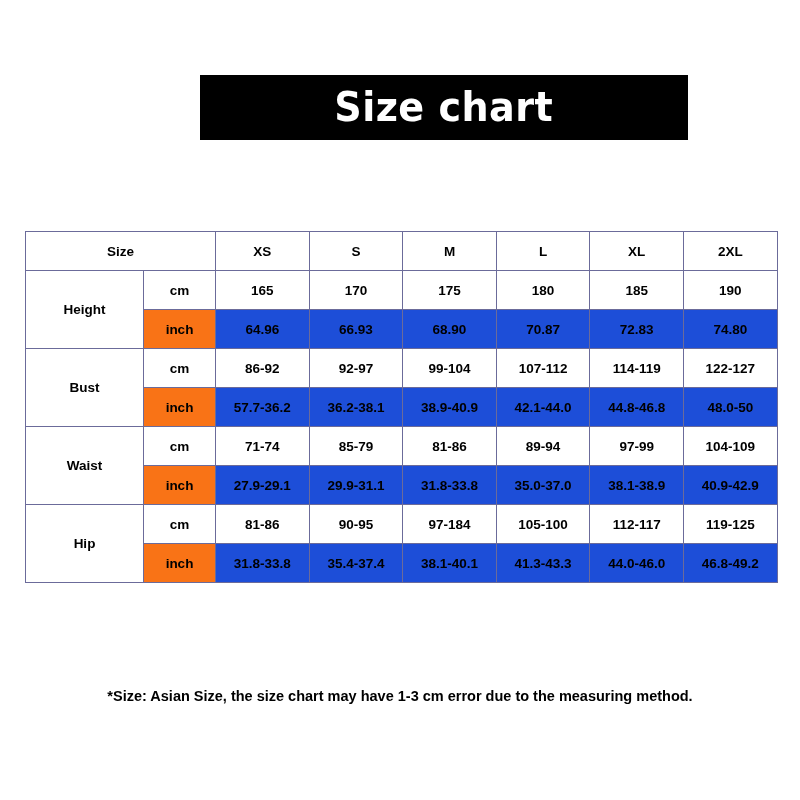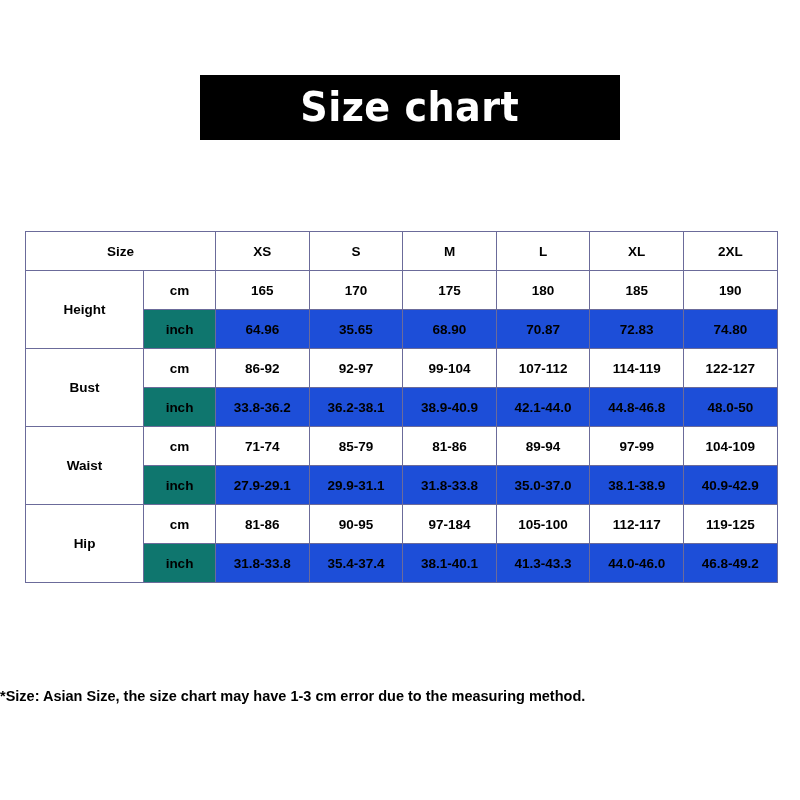--- a/index.html
+++ b/index.html
@@ -18,21 +18,21 @@
     width: 800px;
     height: 800px;
     box-sizing: border-box;
   }
 
   
   .title-banner {
     position: absolute;
     left: 200px;
     top: 75px;
-    width: 420px;
+    width: 488px;
     height: 65px;
     background: #000000;
     display: flex;
     align-items: center;
     justify-content: center;
   }
   .title-text {
     color: #ffffff;
     font-family: "DejaVu Sans", sans-serif;
     font-weight: bold;
@@ -80,33 +80,33 @@
     font-weight: bold;
   }
   .unit-cell {
     font-size: 13px;
     font-weight: bold;
   }
   tr.green td {
     background: #1d4ed8;
   }
   tr.green td.unit-cell {
-    background: #0f766e;
+    background: #f97316;
   }
   .header-row td {
     height: 34px;
   }
 
   
   .footnote {
     position: absolute;
     left: 0;
     top: 688px;
     width: 800px;
-    text-align: left;
+    text-align: center;
     font-size: 14.5px;
     font-weight: bold;
     color: #000000;
     font-family: "Liberation Sans", sans-serif;
   }
 </style>
 </head>
 <body>
 
 <div class="page">
@@ -146,41 +146,41 @@
           <td>170</td>
           <td>175</td>
           <td>180</td>
           <td>185</td>
           <td>190</td>
         </tr>
 
         <tr class="green">
           <td class="unit-cell">inch</td>
           <td>64.96</td>
-          <td>35.65</td>
+          <td>66.93</td>
           <td>68.90</td>
           <td>70.87</td>
           <td>72.83</td>
           <td>74.80</td>
         </tr>
 
         <tr>
           <td rowspan="2" class="metric-cell">Bust</td>
           <td class="unit-cell">cm</td>
           <td>86-92</td>
           <td>92-97</td>
           <td>99-104</td>
           <td>107-112</td>
           <td>114-119</td>
           <td>122-127</td>
         </tr>
 
         <tr class="green">
           <td class="unit-cell">inch</td>
-          <td>33.8-36.2</td>
+          <td>57.7-36.2</td>
           <td>36.2-38.1</td>
           <td>38.9-40.9</td>
           <td>42.1-44.0</td>
           <td>44.8-46.8</td>
           <td>48.0-50</td>
         </tr>
 
         <tr>
           <td rowspan="2" class="metric-cell">Waist</td>
           <td class="unit-cell">cm</td>

